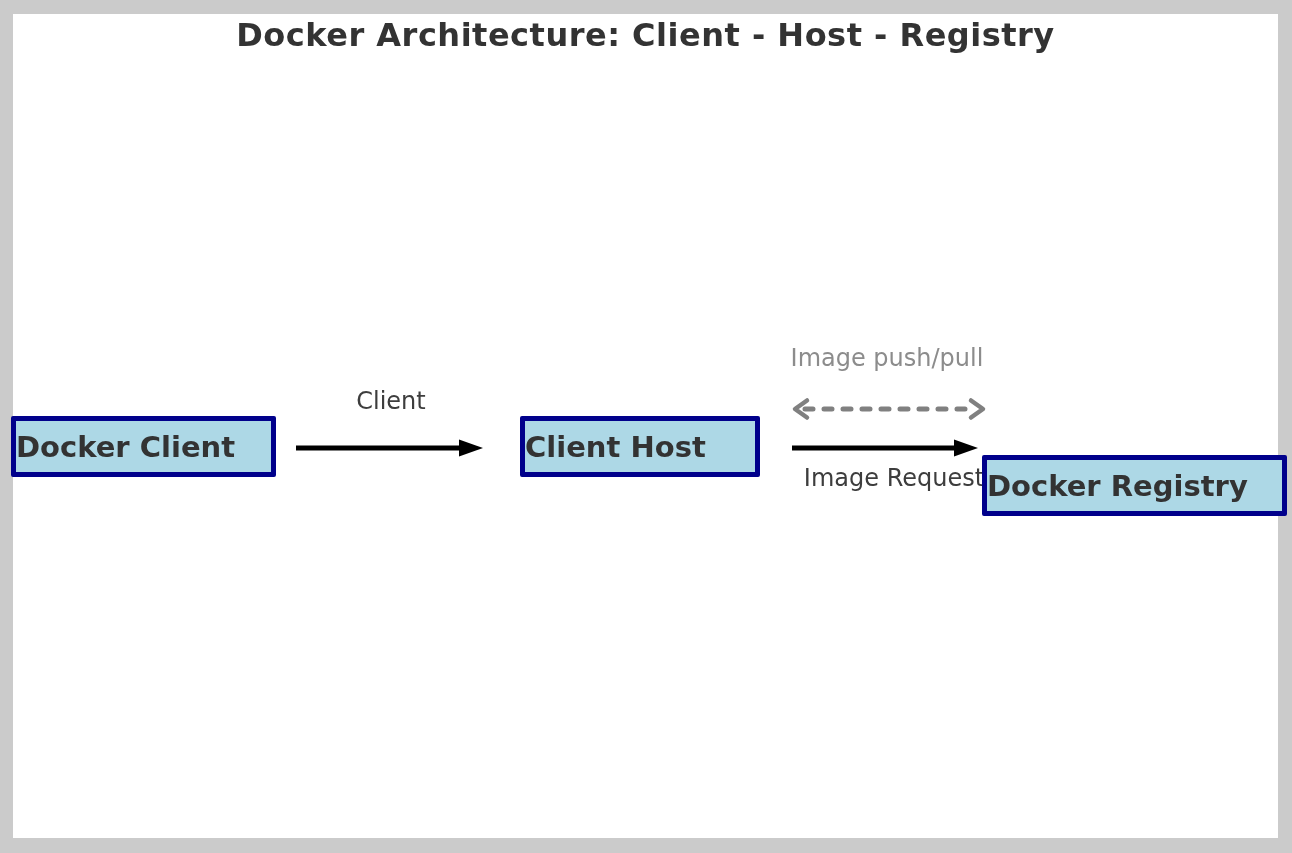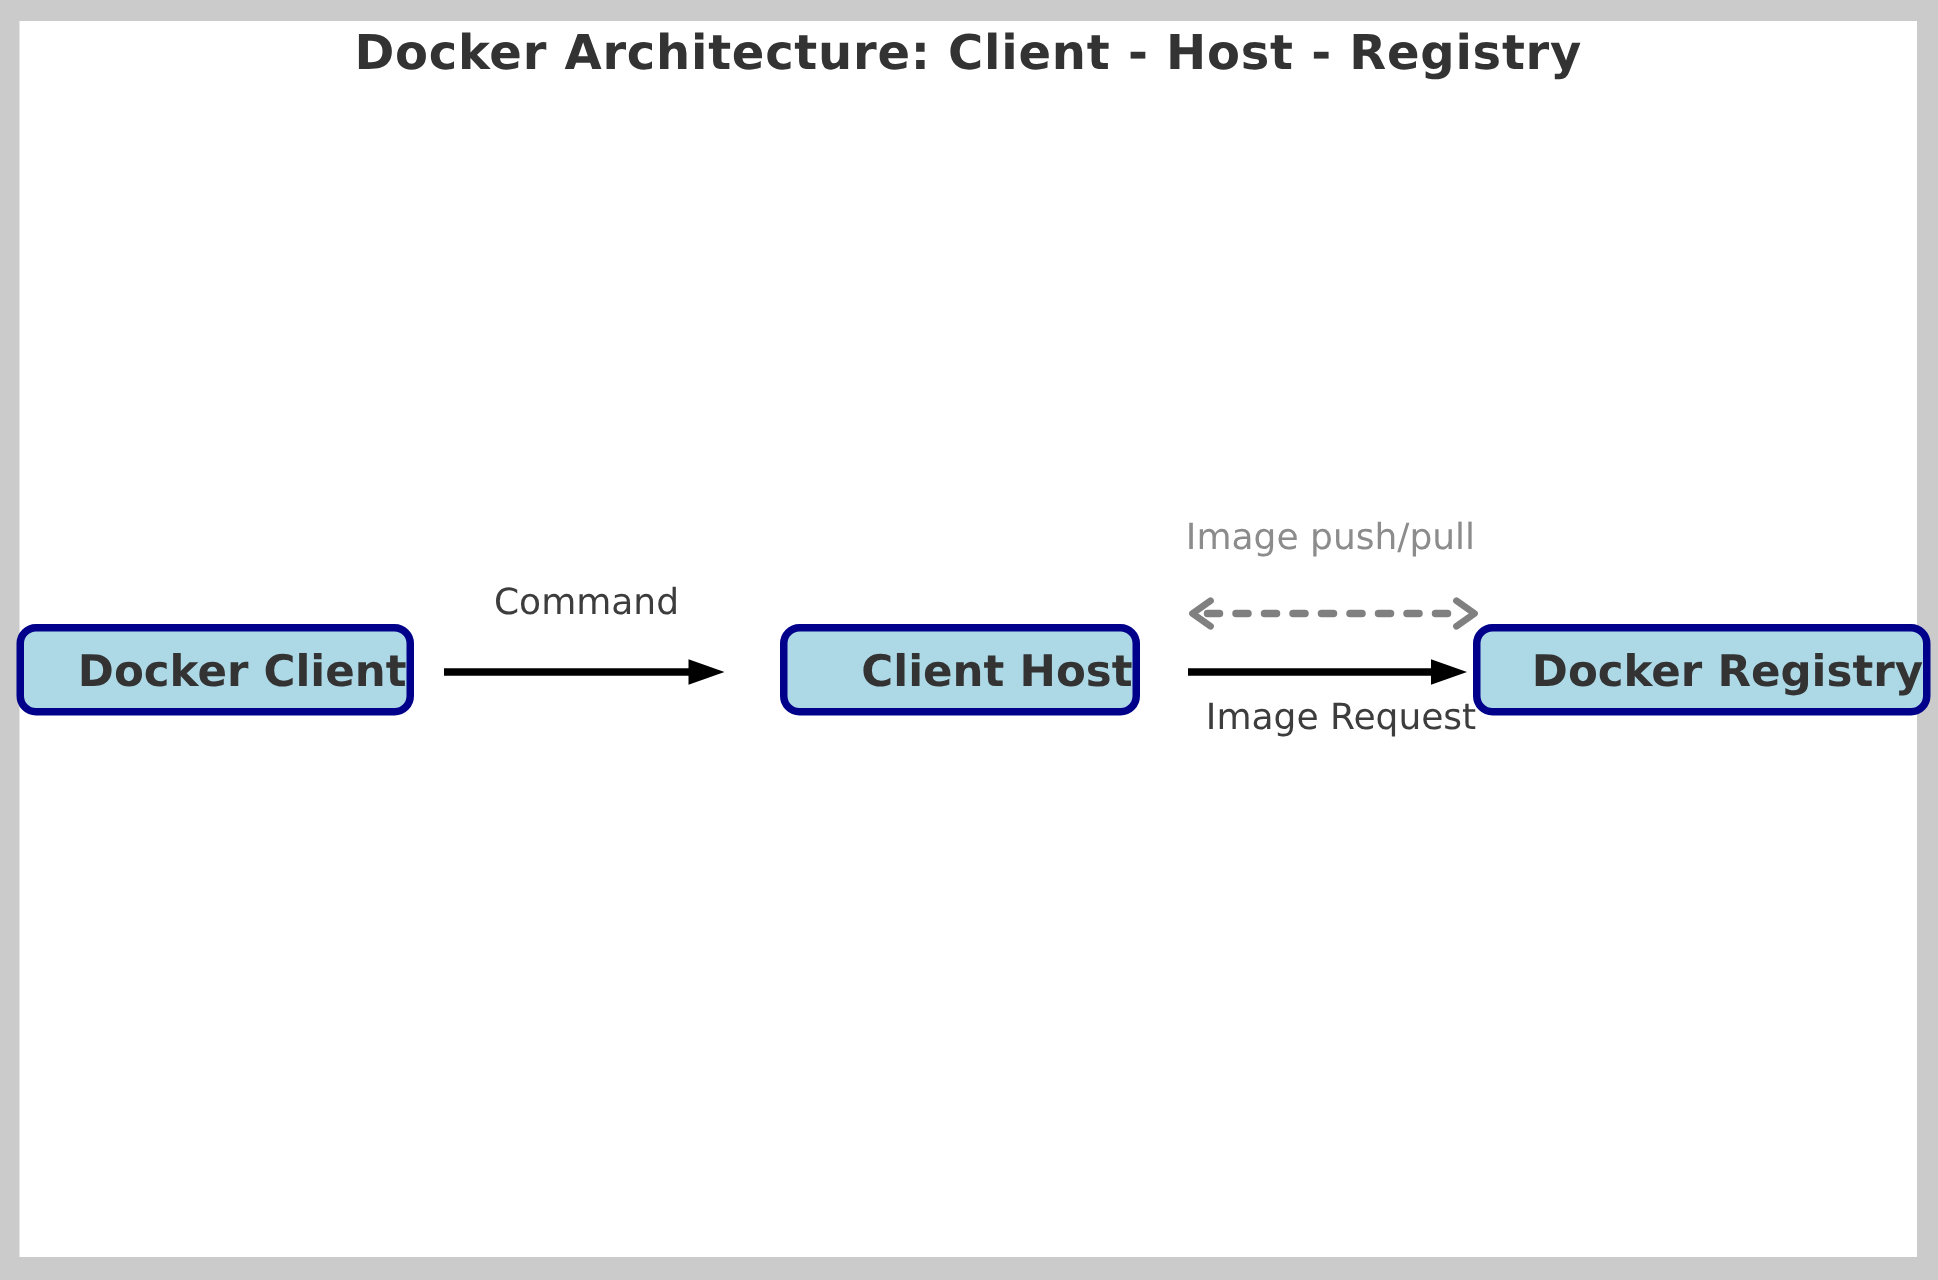--- a/index.html
+++ b/index.html
@@ -31,33 +31,33 @@
     color: #333333;
     letter-spacing: 0.5px;
     white-space: nowrap;
   }
   .node {
     position: absolute;
     top: 416px;
     height: 61px;
     background: #add8e6;
     border: 5px solid #00008b;
-    border-radius: 13px;
+    border-radius: 2px;
     display: flex;
     align-items: center;
-    justify-content: flex-end;
+    justify-content: flex-start;
     font-size: 29px;
     font-weight: bold;
     color: #333333;
     white-space: nowrap;
     z-index: 2;
   }
   #node-client   { left: 11px;  width: 265px; }
   #node-host     { left: 520px; width: 240px; }
-  #node-registry { left: 982px; width: 305px; }
+  #node-registry { left: 982px; width: 305px; margin-top: 39px; }
   .edge-label {
     position: absolute;
     width: 220px;
     text-align: center;
     font-size: 24px;
     white-space: nowrap;
     z-index: 1;
   }
   #label-command       { left: 281px; top: 387px; color: #3d3d3d; }
   #label-push-pull     { left: 777px; top: 334px; color: #8c8c8c; margin-top: 10px; }
@@ -69,21 +69,21 @@
 </style>
 </head>
 <body>
 
 <div id="root">
 
   <div class="canvas"></div>
 
   <div class="title">Docker Architecture: Client - Host - Registry</div>
 
-  <div class="edge-label" id="label-command">Command</div>
+  <div class="edge-label" id="label-command">Client</div>
   <svg class="arrow-svg" id="arrow-command" width="200" height="24">
     <line x1="6" y1="12" x2="172" y2="12" stroke="#000000" stroke-width="5"></line>
     <polygon points="169,3.5 193,12 169,20.5" fill="#000000"></polygon>
   </svg>
 
   <div class="edge-label" id="label-push-pull">Image push/pull</div>
   <svg class="arrow-svg" id="arrow-push-pull" width="200" height="26">
     <line x1="16" y1="13" x2="184" y2="13" stroke="#808080" stroke-width="5" stroke-linecap="round" stroke-dasharray="8,11"></line>
     <path d="M18,4.5 L6,13 L18,21.5" fill="none" stroke="#808080" stroke-width="4.5" stroke-linecap="round" stroke-linejoin="round"></path>
     <path d="M182,4.5 L194,13 L182,21.5" fill="none" stroke="#808080" stroke-width="4.5" stroke-linecap="round" stroke-linejoin="round"></path>

